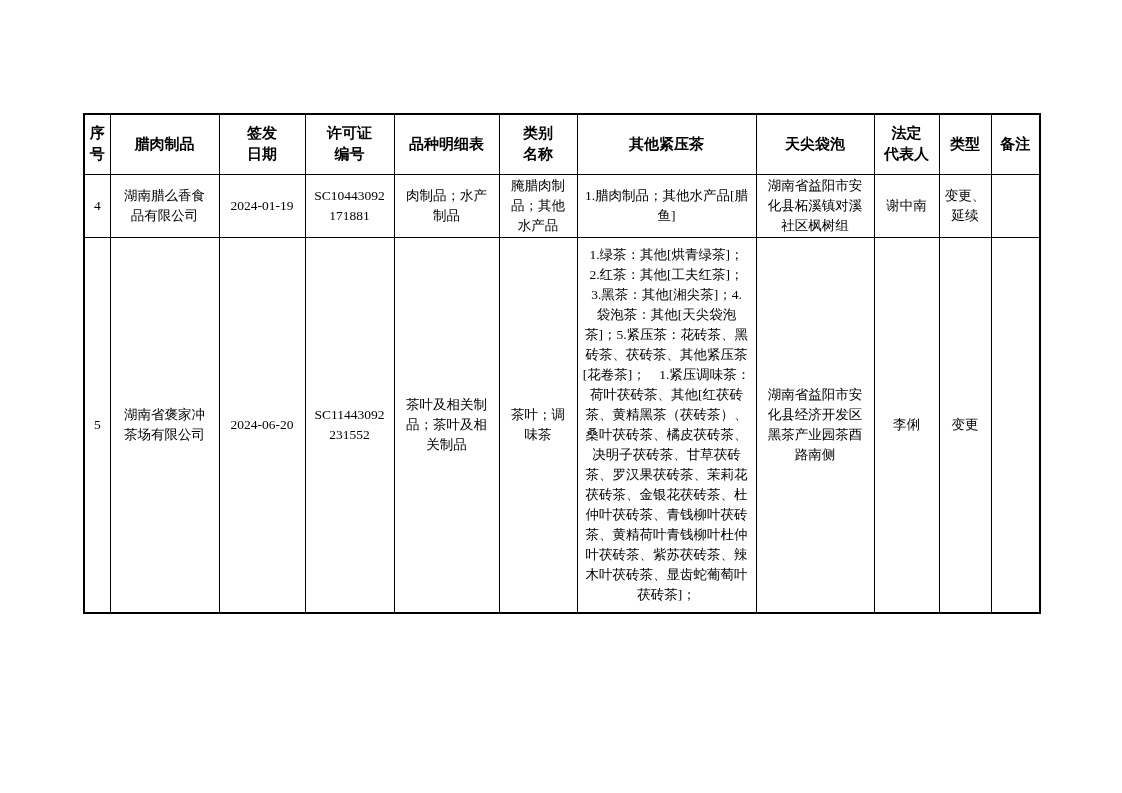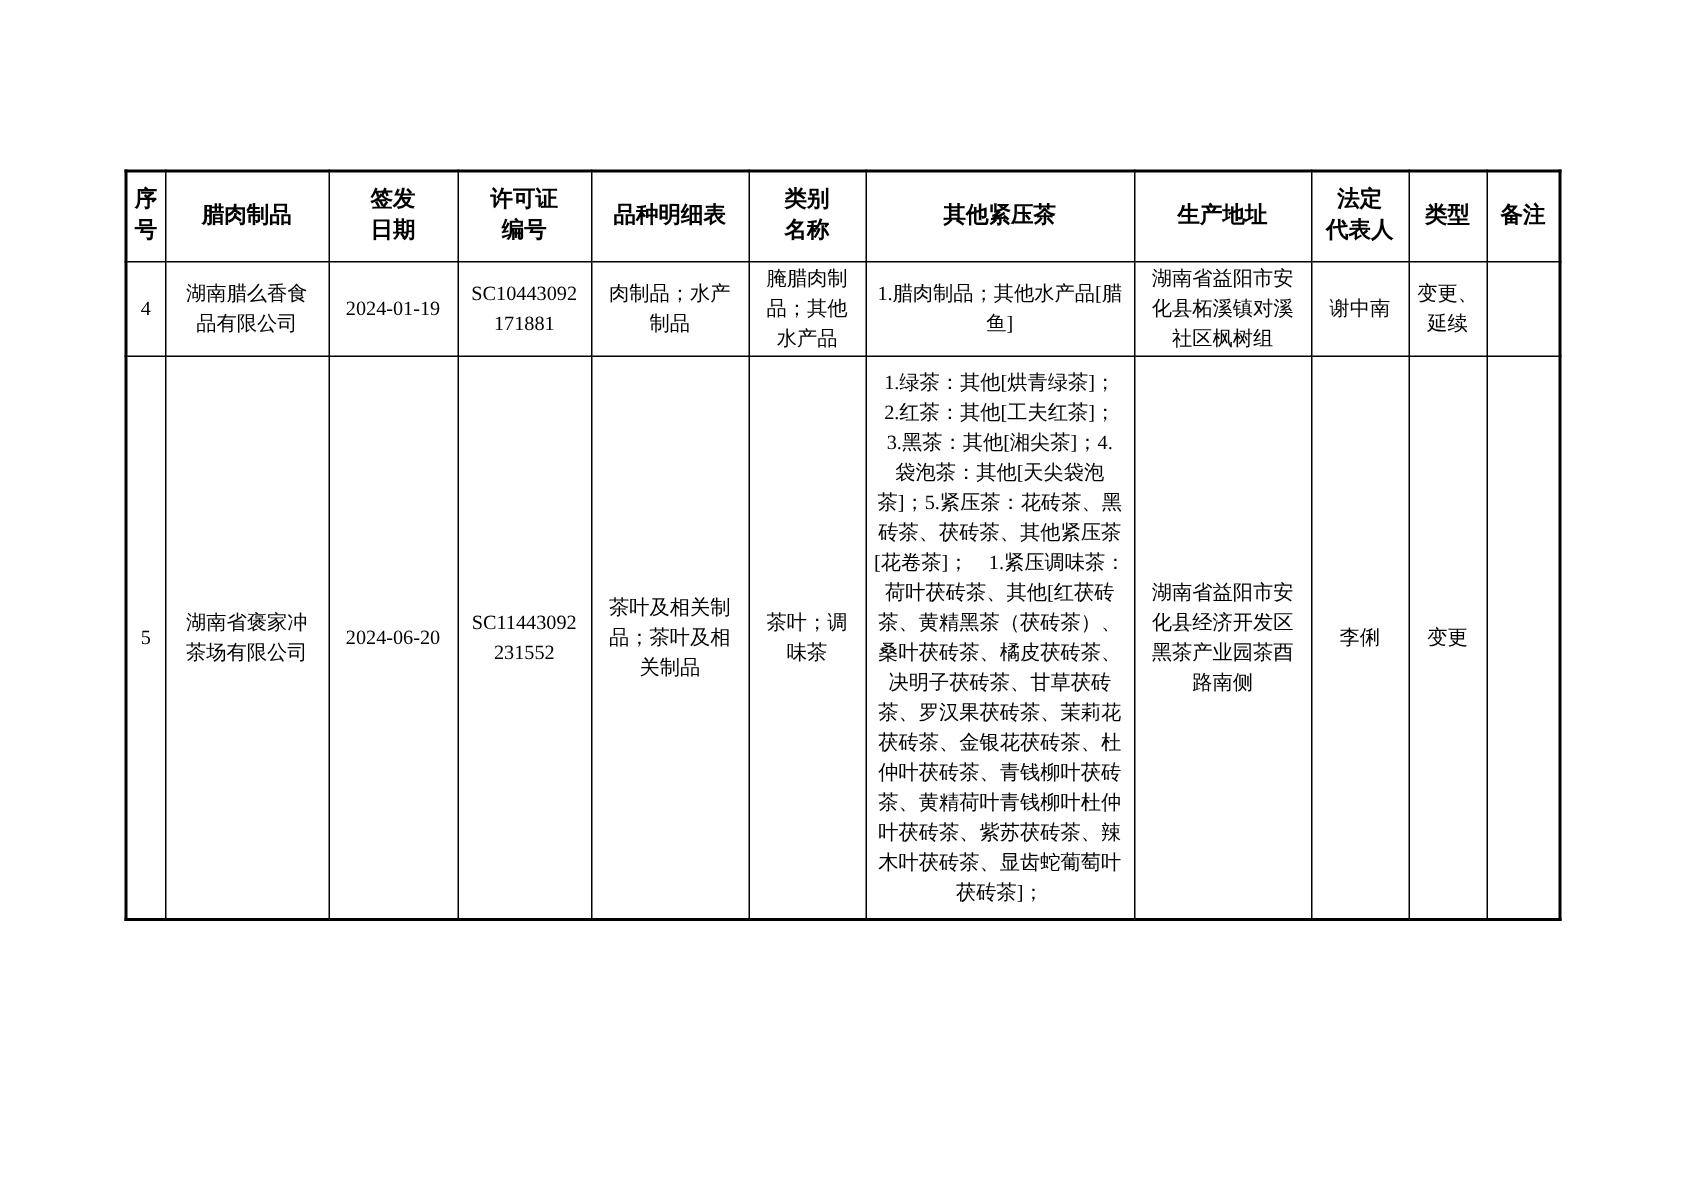--- a/index.html
+++ b/index.html
@@ -70,21 +70,21 @@
 号</th>
         <th>腊肉制品</th>
         <th>签发
 日期</th>
         <th>许可证
 编号</th>
         <th>品种明细表</th>
         <th>类别
 名称</th>
         <th>其他紧压茶</th>
-        <th>生产地址</th>
+        <th>天尖袋泡</th>
         <th>法定
 代表人</th>
         <th>类型</th>
         <th>备注</th>
       </tr>
     </thead>
     <tbody>
       <tr class="data-row-4">
         <td>4</td>
         <td>湖南腊么香食

